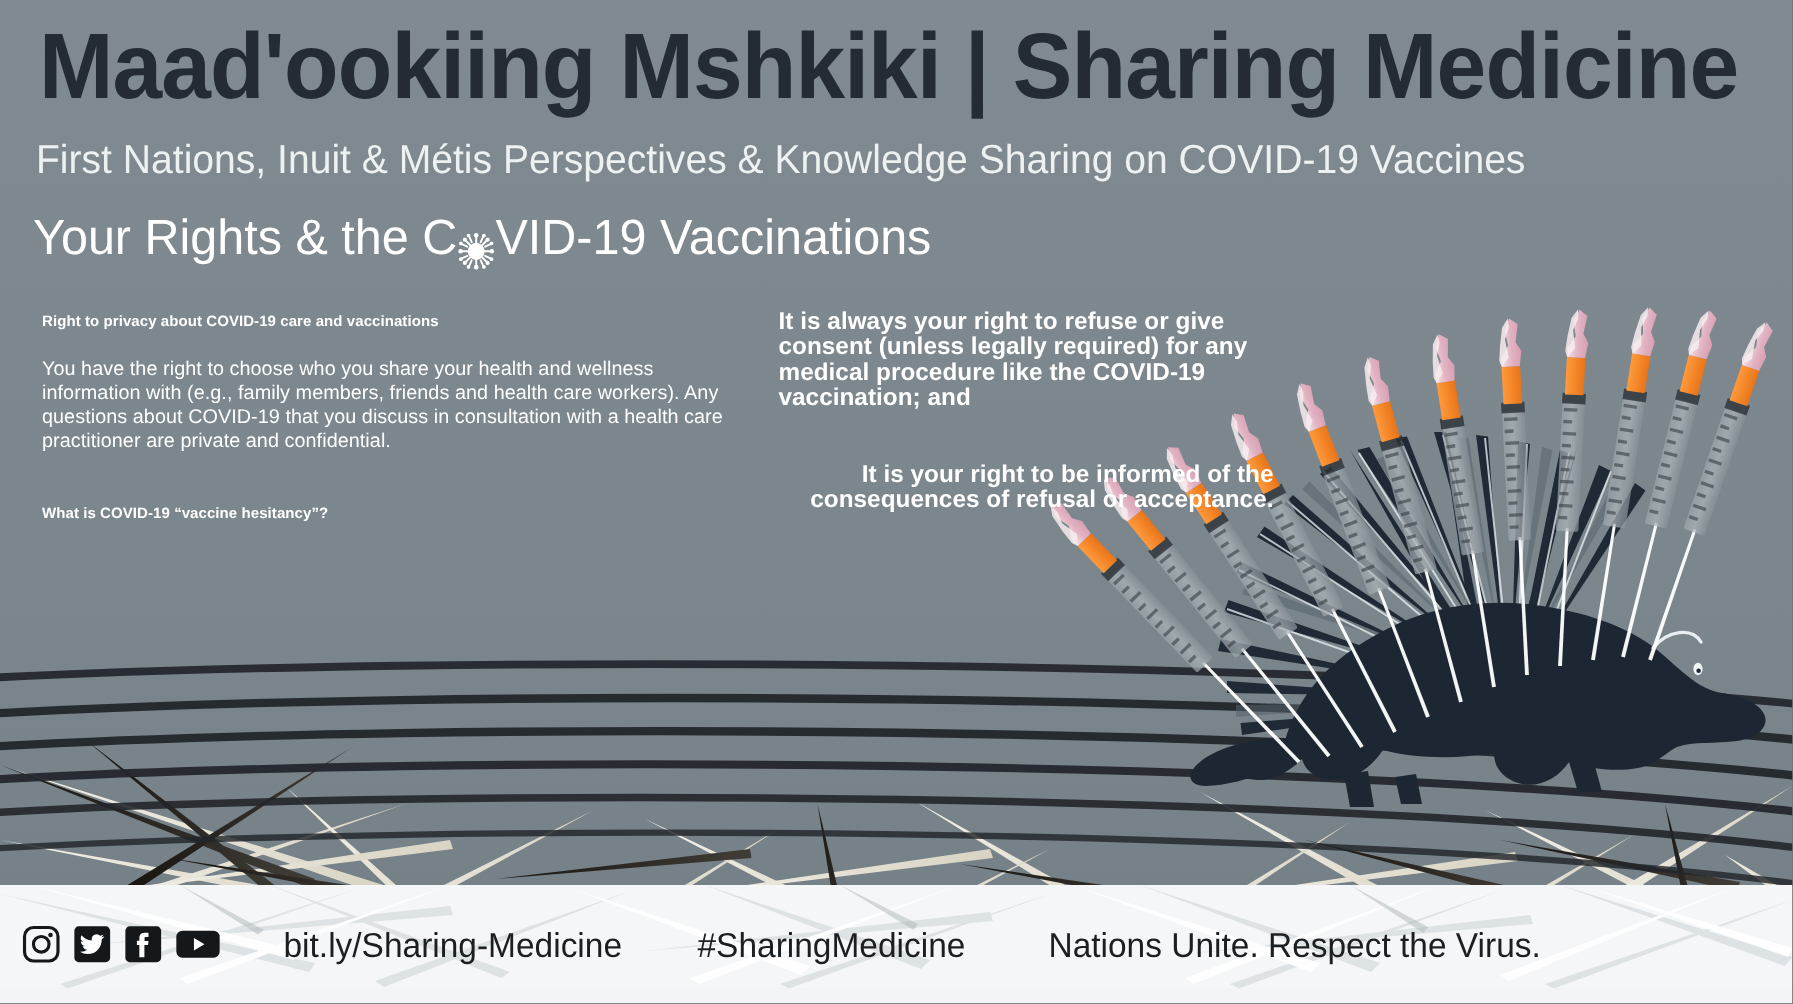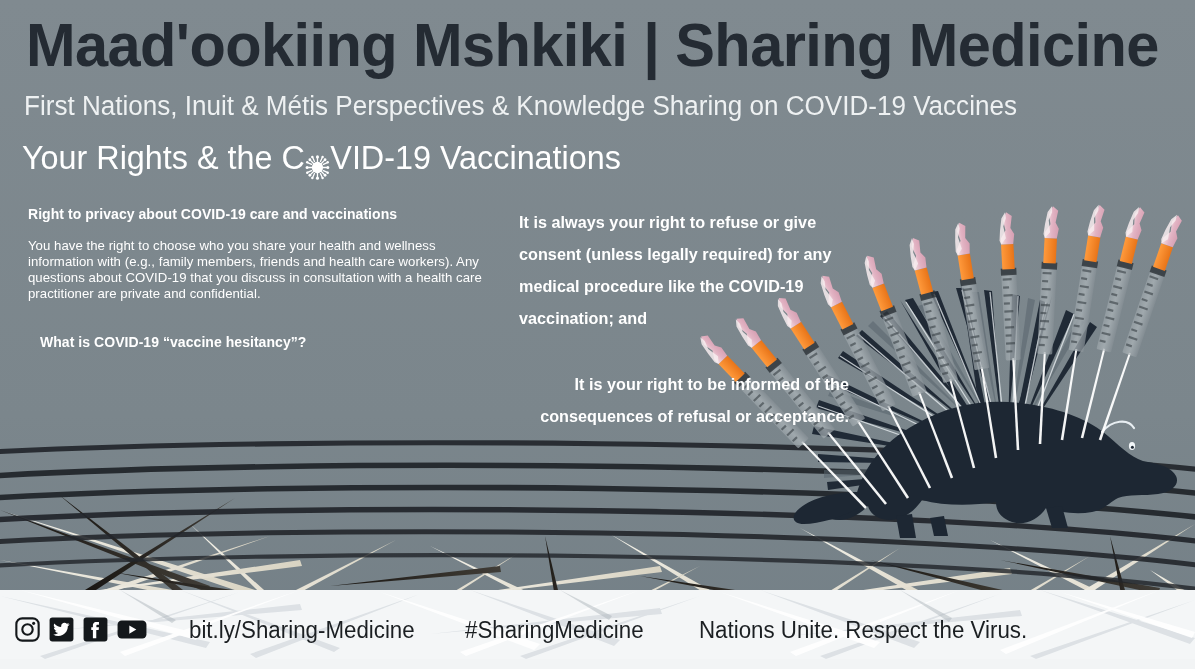--- a/index.html
+++ b/index.html
@@ -60,33 +60,33 @@
   }
 
   
   .col-left{
     position:absolute; left:28px; top:205px; width:465px; z-index:6;
   }
   .col-right{
     position:absolute; left:519px; top:206px; width:330px; z-index:6;
   }
   .h-bold{
-    font-size:14px; line-height:19px;
+    font-size:10px; line-height:19px;
     font-weight:700; color:#ffffff;
     letter-spacing:0.05px;
   }
   .p-body{
     font-size:13.2px; line-height:16.1px;
     color:#ffffff;
     margin-top:14px;
     letter-spacing:0.04px;
   }
-  .block-2{ margin-top:31px;margin-left:12px; }
+  .block-2{ margin-top:31px; }
   .stmt{
-    font-size:16.2px; line-height:32px;
+    font-size:16.2px; line-height:17px;
     font-weight:700; color:#ffffff;
     letter-spacing:0.03px;
   }
   .stmt.second{ margin-top:34px;text-align:right; }
 
   
   .footer{
     position:absolute; left:0; bottom:0;
     width:1195px; height:79px;
     z-index:8;

